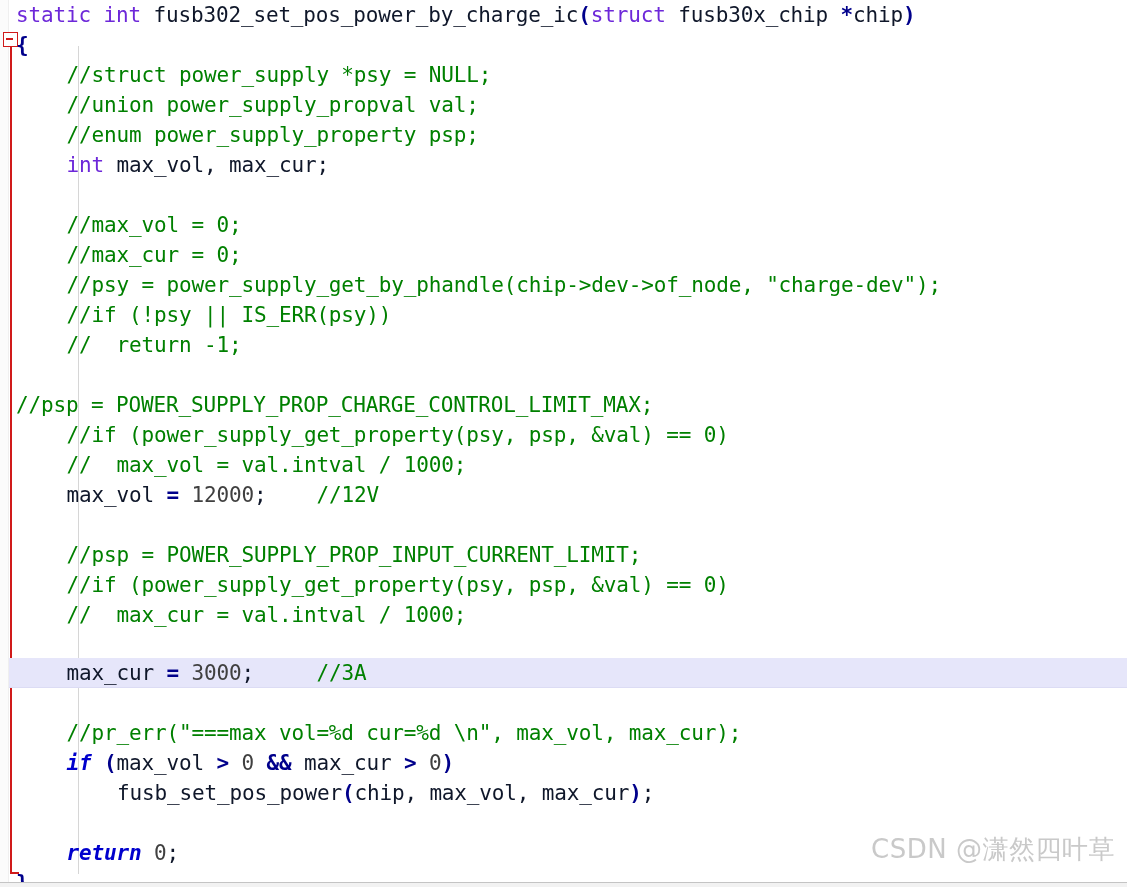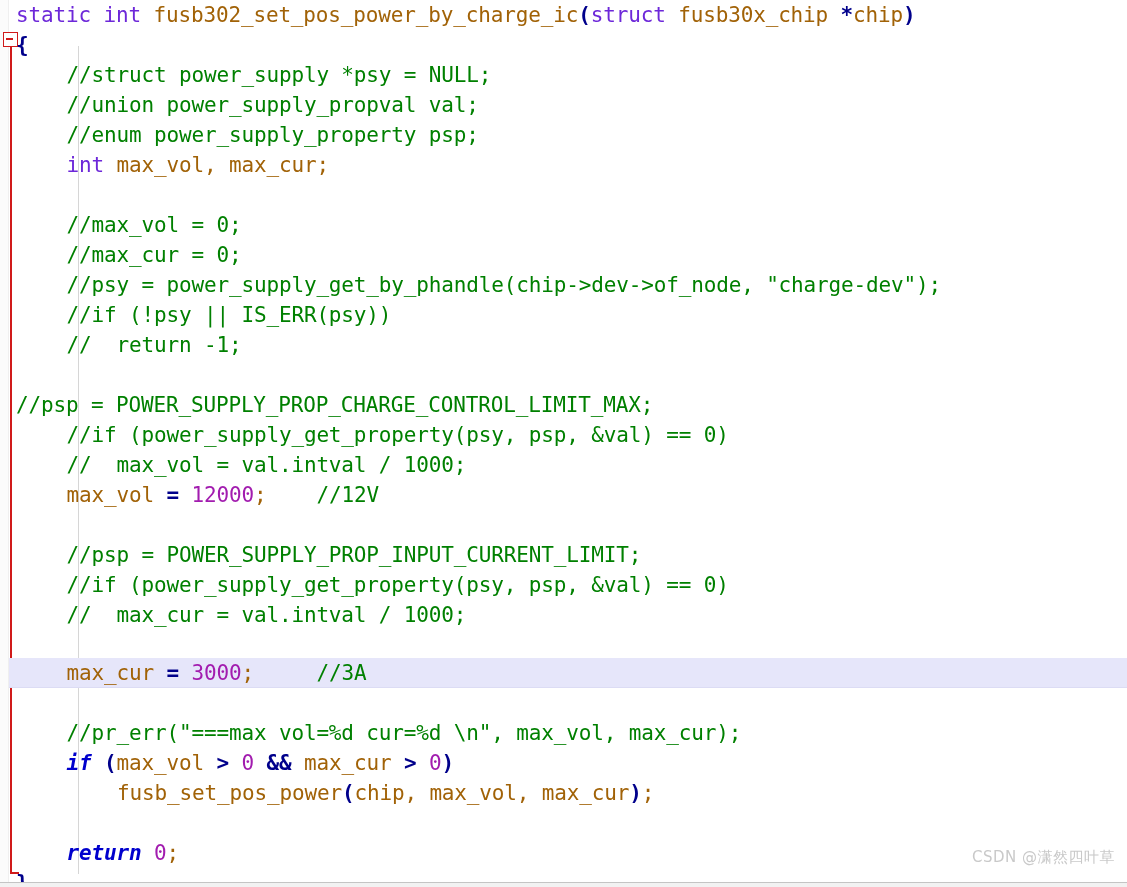--- a/index.html
+++ b/index.html
@@ -104,32 +104,32 @@
     position: absolute;
     left: 16px;
     height: 30px;
     white-space: pre;
   }
 
   
   .t-kw      { color: #6d28d9; }          
   .t-ctl     { color: #0000cd; font-weight: bold; font-style: italic; }  
   .t-op      { color: #00008b; font-weight: bold; }  
-  .t-id      { color: #a16207; }
-  .t-num     { color: #a21caf; margin-top: 28px; }
+  .t-id      { color: #0f172a; }
+  .t-num     { color: #404040; margin-top: 28px; }
   .t-cmt     { color: #008000; }
   .t-brace   { color: #00008b; font-weight: bold; }
 
   
   .watermark {
     position: absolute;
     right: 12px;
     bottom: 20px;
     font-family: "DejaVu Sans", "Liberation Sans", sans-serif;
-    font-size: 15px;
+    font-size: 26px;
     color: #c9c9c9;
     letter-spacing: 0.5px;
     white-space: pre;
   }
 
   
   .hscroll {
     position: absolute;
     left: 0;
     bottom: 0;

